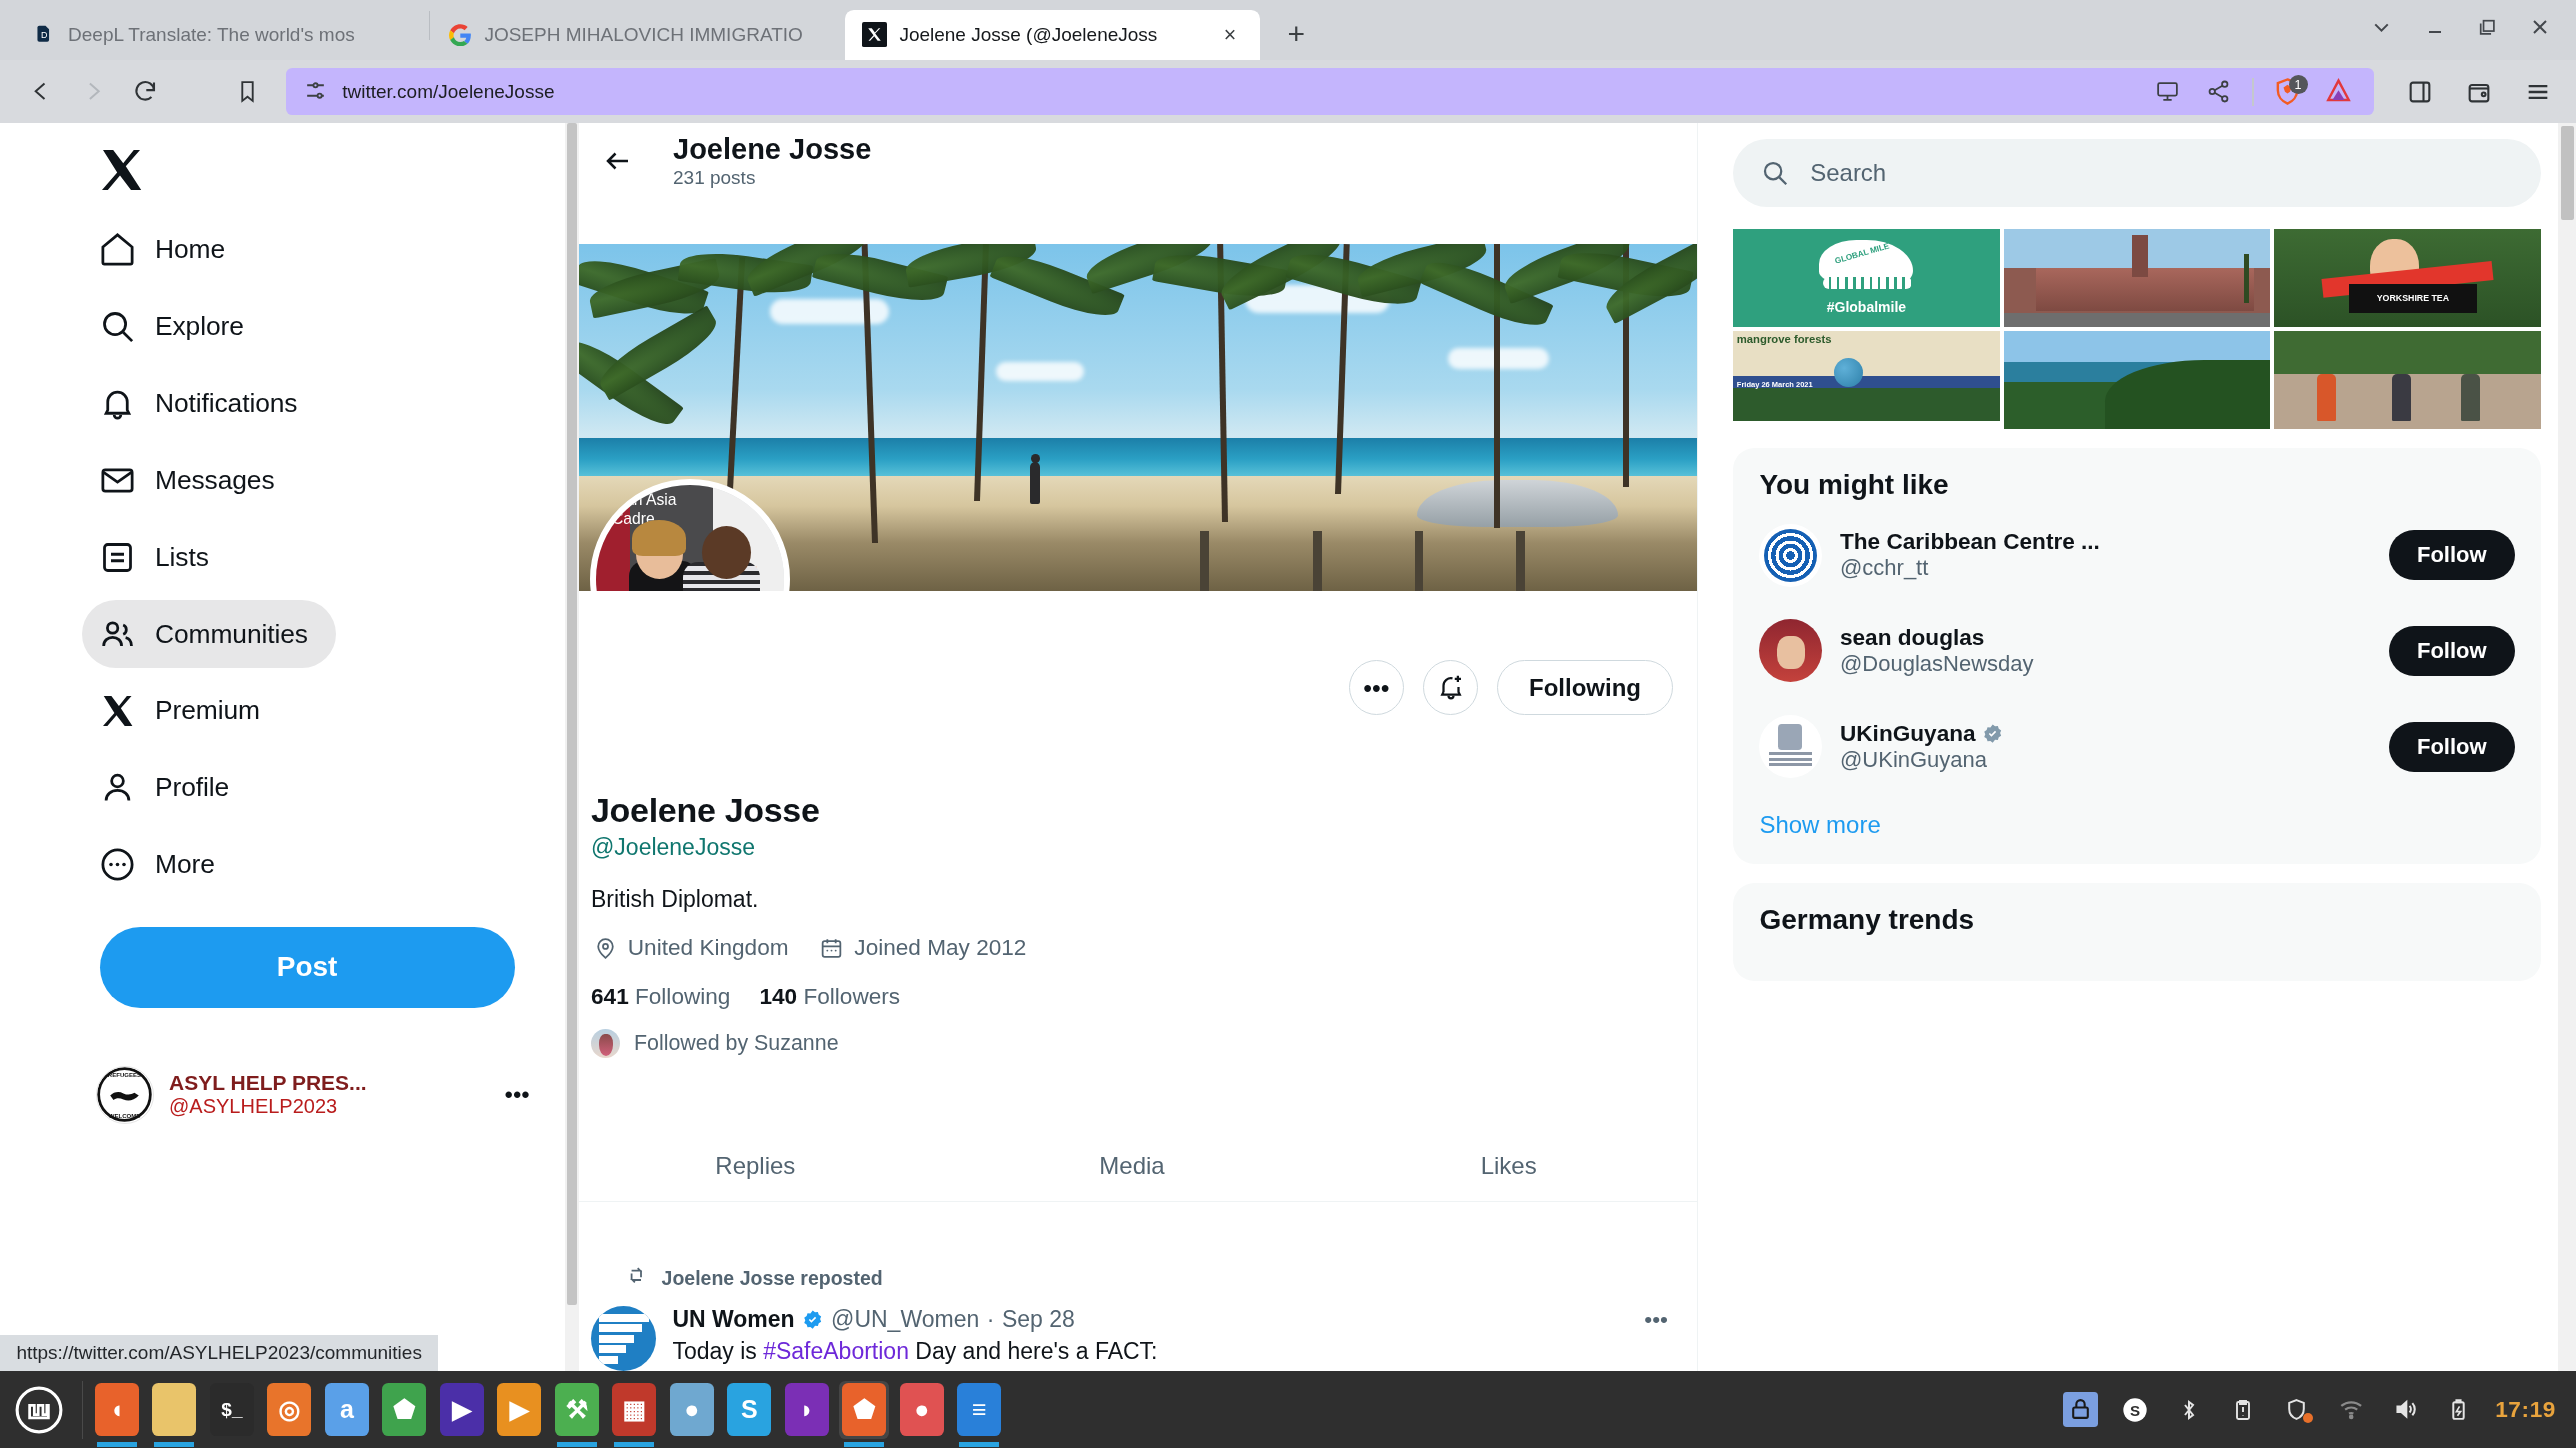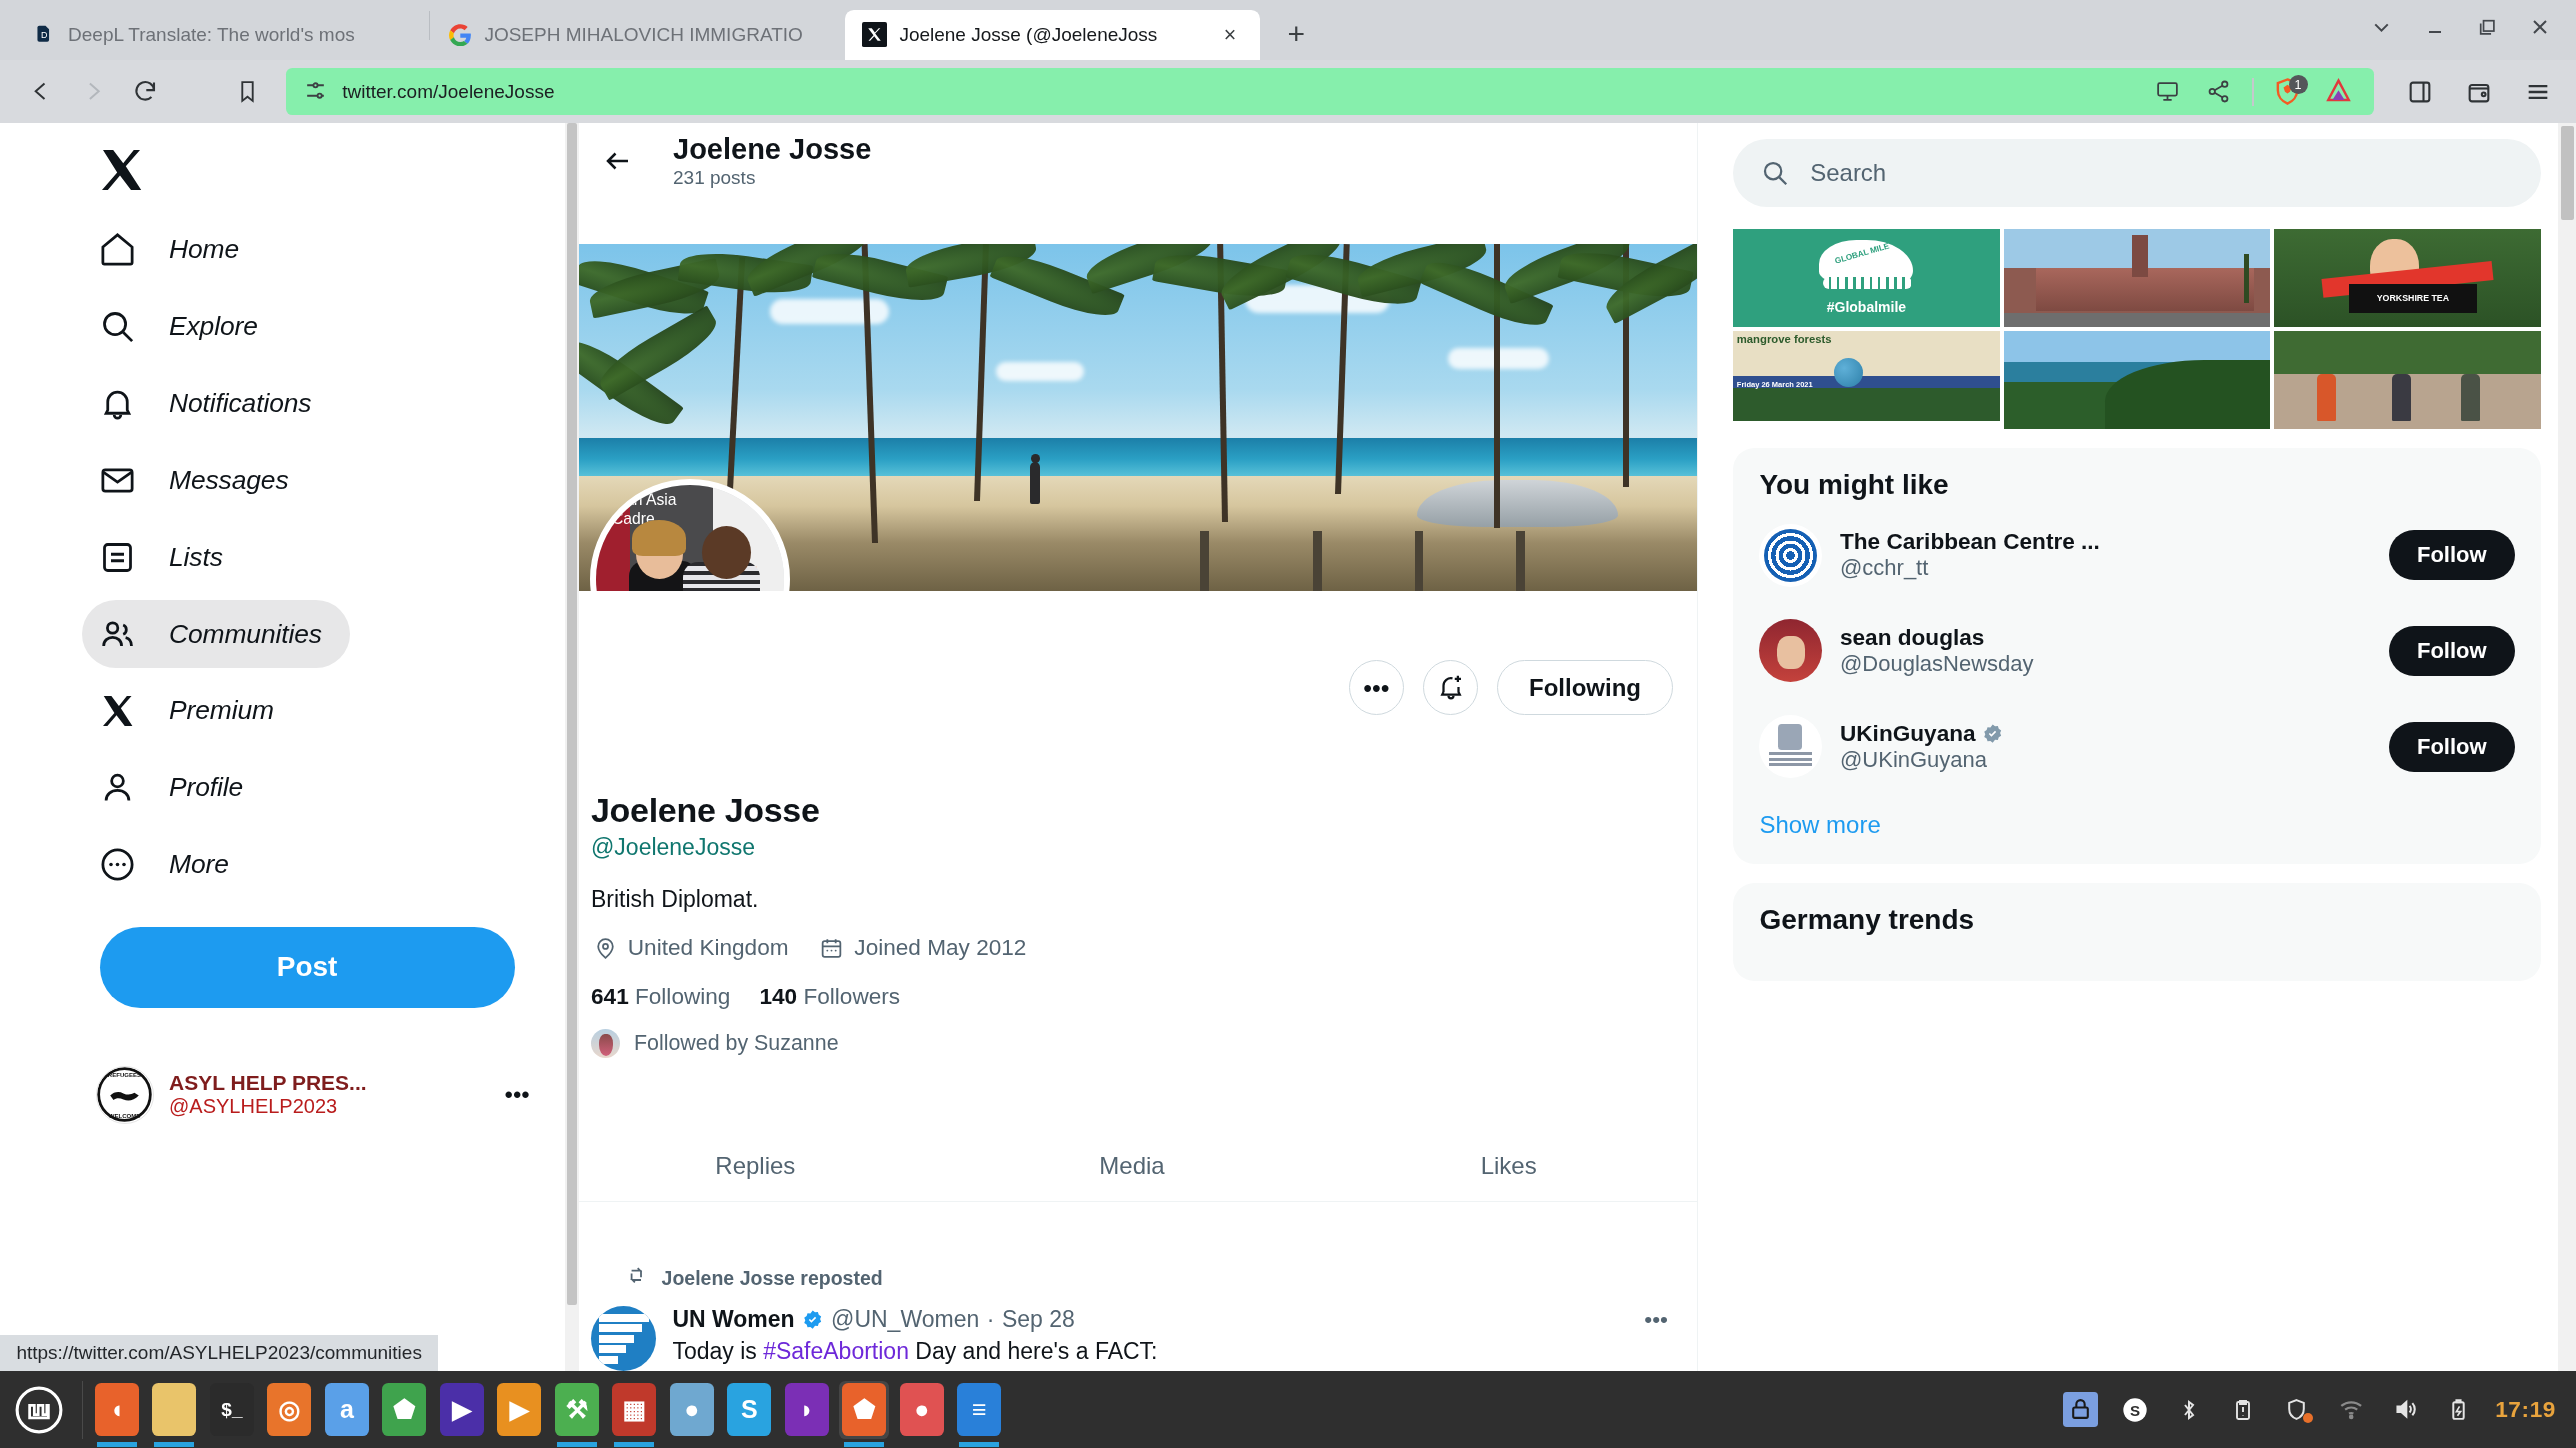--- a/index.html
+++ b/index.html
@@ -24,37 +24,37 @@
   .tab-close { width:28px; height:28px; display:flex; align-items:center; justify-content:center; font-size:21.4px; color:#3c4043; }
   .tab-sep { width:1.3px; height:29px; background:#b9bdc2; align-self:center; margin-bottom:8.8px; }
   .newtab { width:44px; height:44px; display:flex; align-items:center; justify-content:center; font-size:30px;
             color:#3c4043; margin-left:14px; margin-bottom:3.8px; font-weight:300; }
   .winctl { position:absolute; right:11.3px; top:5px; display:flex; align-items:center; gap:3.8px; }
   .winctl div { width:49px; height:44px; display:flex; align-items:center; justify-content:center; color:#43474c; }
 
   .navbar { height:63px; background:#d8dade; display:flex; align-items:center; padding:0 17.6px; gap:5px; }
   .navbtn { width:47px; height:47px; display:flex; align-items:center; justify-content:center; color:#2f3336; }
   .navbtn.disabled { color:#b3b7bc; }
-  .urlbar { flex:1; height:47px; background:#86efac; border-radius:6.3px; display:flex; align-items:center;
+  .urlbar { flex:1; height:47px; background:#c4b5fd; border-radius:6.3px; display:flex; align-items:center;
             padding:0 17.6px; gap:14px; margin-left:10px; }
   .urltext { font-size:19px; color:#1c1e21; }
   .url-actions { display:flex; align-items:center; gap:16.4px; margin-left:auto; }
   .url-actions .ic { width:35px; height:35px; display:flex; align-items:center; justify-content:center; color:#3c4043; }
   .vdiv { width:1.3px; height:28px; background:#c4c8cc; }
   .right-icons { display:flex; align-items:center; gap:19px; margin-left:21.4px; }
   .right-icons .ic { width:40px; height:40px; display:flex; align-items:center; justify-content:center; color:#2f3336; }
 
   
   .page { flex:1; background:#ffffff; display:flex; position:relative; overflow:hidden; }
 
   
   .leftnav { width:566px; flex:0 0 566px; padding:17.6px 0 0 82px; display:flex; flex-direction:column; }
   .xlogo { width:58px; height:58px; margin:0 0 16.4px 11.3px; display:flex; align-items:center; justify-content:center; }
-  .navitem { display:flex; align-items:center; gap:30px; padding:12.6px 28px 12.6px 14px; border-radius:628px;
-             width:max-content; margin-bottom:8.8px;font-style:italic; }
+  .navitem { display:flex; align-items:center; gap:16px; padding:12.6px 28px 12.6px 14px; border-radius:628px;
+             width:max-content; margin-bottom:8.8px; }
   .navitem.active { background:#e7e7e8; }
   .navicon { width:43px; height:43px; flex:0 0 43px; display:flex; align-items:center; justify-content:center; }
   .navlabel { font-size:26.4px; color:#0f1419; letter-spacing:-0.1px; }
   .postbtn { margin:19px 0 0 17.6px; width:415px; height:81px; border-radius:628px; background:#1d9bf0;
              color:#fff; font-size:28px; font-weight:700; display:flex; align-items:center; justify-content:center; border:none; }
   .acctrow { display:flex; align-items:center; gap:15px; margin:58px 0 0 14px; width:440px; }
   .acct-av { width:58px; height:58px; border-radius:50%; flex:0 0 58px; overflow:hidden; background:#fff;
              border:1.3px solid #e6e6e6; position:relative; }
   .acct-txt { flex:1; min-width:0; }
   .acct-name { font-size:21px; font-weight:700; color:#7f1d1d; white-space:nowrap; overflow:hidden; }

